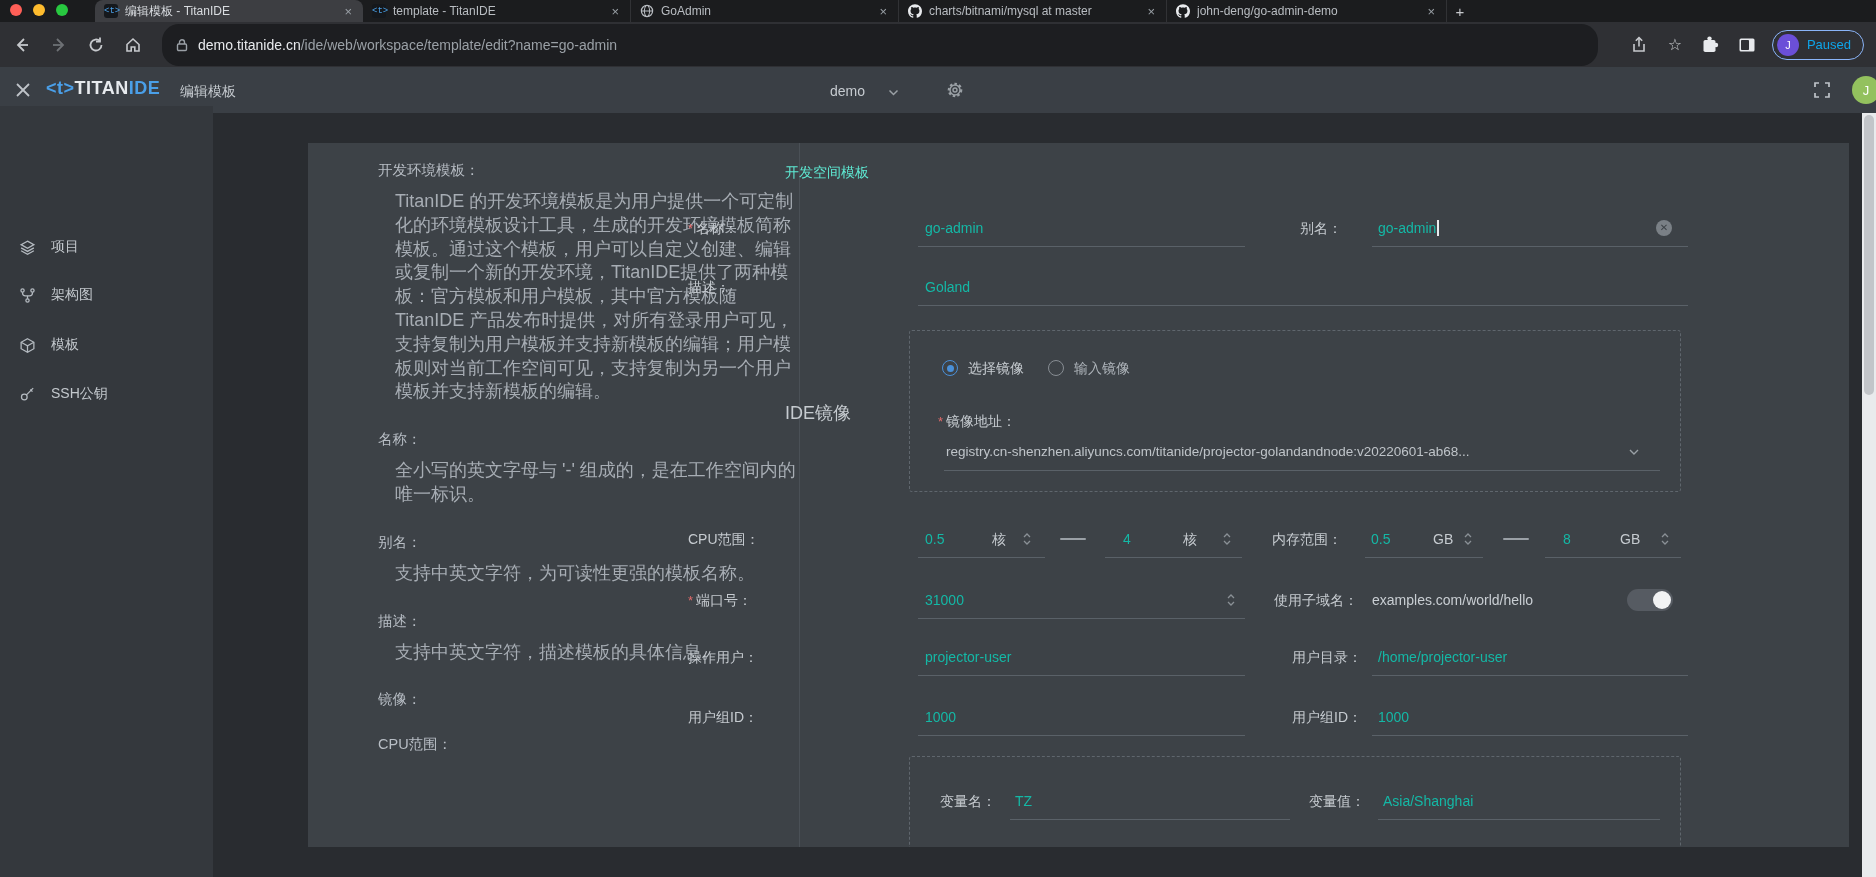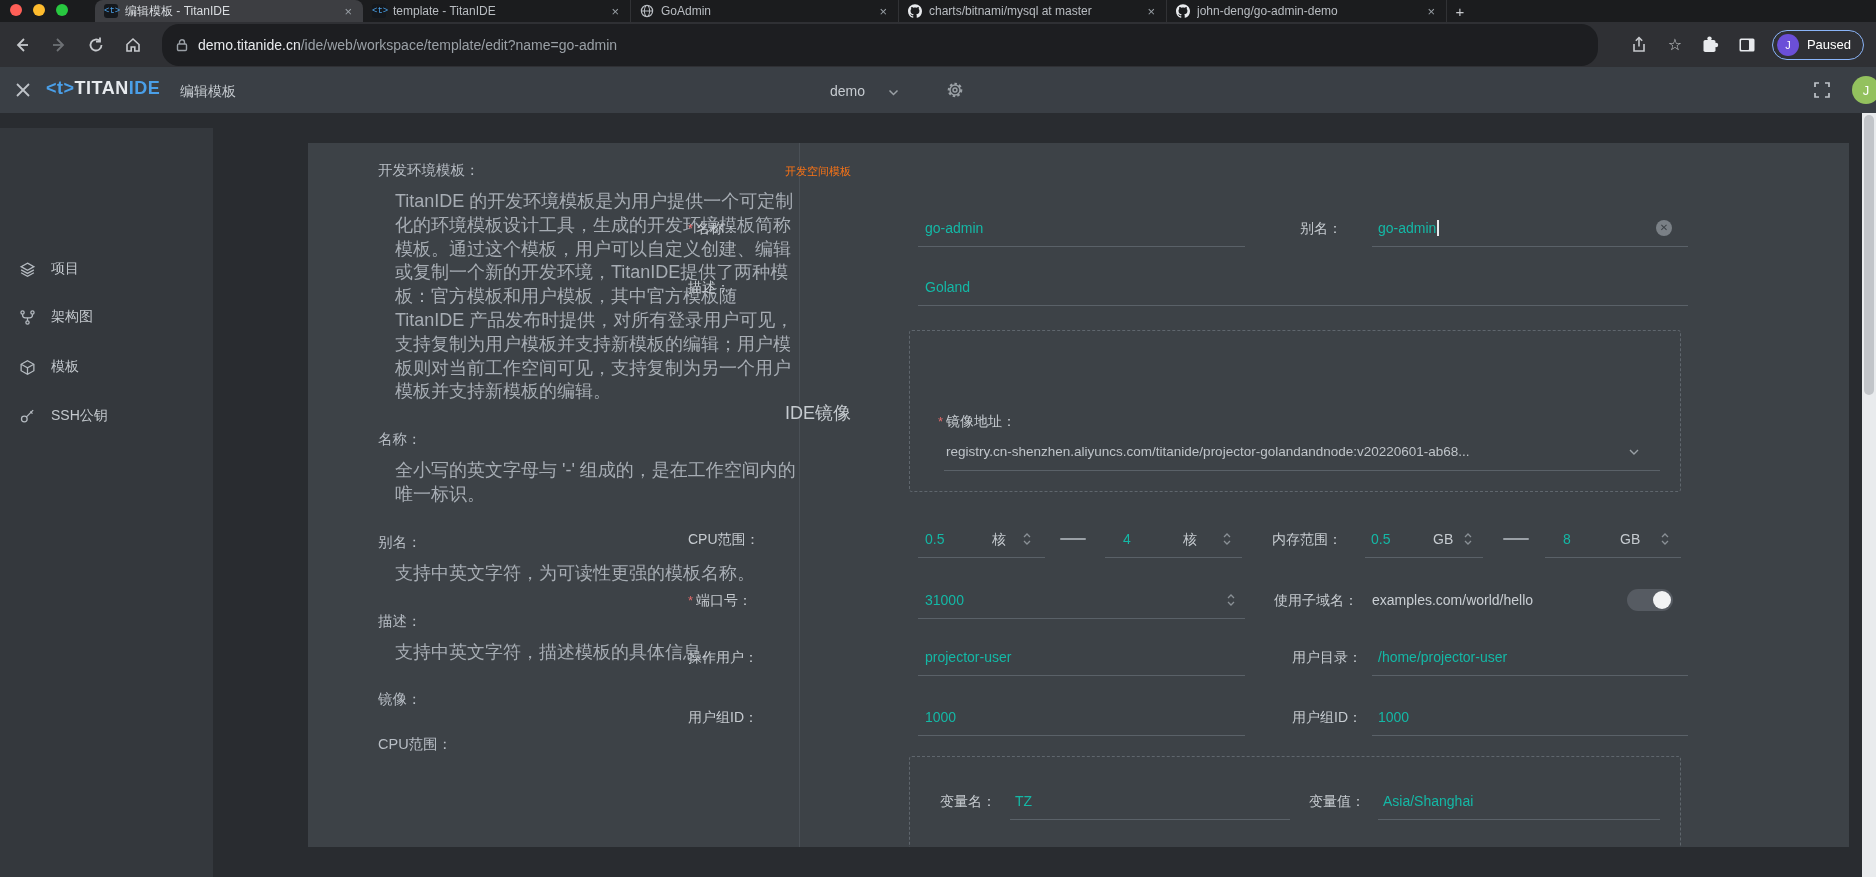--- a/index.html
+++ b/index.html
@@ -27,36 +27,36 @@
   .urlpill { flex:1; height:42px; background:#1d1e21; border-radius:17px; display:flex; align-items:center;
              padding:0 14px; margin:0 16px 0 2px; overflow:hidden; }
   .urlpill .domain { color:#e8eaed; font-size:14px; }
   .urlpill .path { color:#9aa0a6; font-size:14px; }
   .righticon { width:22px; height:22px; margin-left:14px; flex:none; display:flex; align-items:center; justify-content:center;
                color:#c6c8cc; font-size:16px; }
   .profilepill { margin-left:14px; flex:none; height:30px; border:1.5px solid #8ab4f8; border-radius:15px;
                  display:flex; align-items:center; padding:0 12px 0 4px; gap:8px; }
   .pavatar { width:22px; height:22px; border-radius:50%; background:#6b4fd8; color:#fff; font-size:11px;
              display:flex; align-items:center; justify-content:center; }
-  .paused { color:#ffffff; font-size:13px;text-align:center; }
+  .paused { color:#0ea5e9; font-size:13px;text-align:center; }
 
   
   .appheader { position:absolute; left:0; top:67px; width:1876px; height:46px; background:#3a3f45; }
   .ah-close { position:absolute; left:14px; top:14px; width:18px; height:18px; }
   .logo { position:absolute; left:46px; top:11px; font-size:18px; font-weight:bold; letter-spacing:.5px; color:#e7eaee; }
   .logo .blue { color:#4a9fe8; }
   .ah-title { position:absolute; left:180px; top:16px; font-size:14px; color:#c6cbd0; }
   .ws { position:absolute; left:830px; top:15px; font-size:14px; color:#c6cbd0; display:flex; gap:22px; align-items:center;}
   .gearwrap { position:absolute; left:946px; top:14px; }
   .fsicon { position:absolute; left:1813px; top:14px; }
   .ah-avatar { position:absolute; left:1852px; top:9px; width:28px; height:28px; border-radius:50%; background:#93c15e;
                color:#fff; font-size:13px; display:flex; align-items:center; justify-content:center; }
 
   
-  .sidebar { position:absolute; left:0; top:128px; width:213px; bottom:0; background:#34383d;padding-left:37px; }
+  .sidebar { position:absolute; left:0; top:106px; width:213px; bottom:0; background:#34383d;padding-left:37px; }
   .sb-item { position:absolute; left:0; width:213px; height:26px; display:flex; align-items:center; gap:15px;
              padding-left:19px; color:#c3c8cd; font-size:14px; }
 
   
   .mainband { position:absolute; left:213px; top:113px; right:0; bottom:0; background:#292c30; }
   .scrollbar { position:absolute; right:0; top:0; width:14px; bottom:0; background:#e9ebed; }
   .scrollthumb { position:absolute; right:2px; top:2px; width:10px; height:280px; background:#c2c5c9; border-radius:5px; }
   .panel { position:absolute; left:95px; top:30px; width:1541px; height:704px; background:#3d4247; overflow:hidden; }
   .divider { position:absolute; left:491px; top:0; bottom:0; width:1px; background:#4a5056; }
 
@@ -66,21 +66,21 @@
   .help h3:first-child { margin-top:0; }
   .help p { color:#a7adb4; font-size:18px; line-height:23.8px; margin-top:10px; padding-left:17px; }
 
   
   .frow { position:absolute; left:0; width:1395px; height:24px; line-height:24px; font-size:14px; color:#c6cbd0; }
   .flabel { position:absolute; left:380px; width:217px; }
   .rlabel { position:absolute; }
   .fval { position:absolute; color:#14b8a6; }
   .ul { position:absolute; height:1px; background:#5a6168; top:30px; }
   .req { color:#e06a6a; margin-right:3px; font-size:13px; }
-  .ftitle { position:absolute; left:477px; top:21px; font-size:11px; color:#f97316; }
+  .ftitle { position:absolute; left:477px; top:21px; font-size:14px; color:#5eead4; }
   .boxdash { position:absolute; left:601px; width:772px; border:1px dashed #5f666d; border-radius:3px; }
   .radio { position:absolute; top:4px; width:16px; height:16px; border-radius:50%; }
   .radio.sel { border:1.5px solid #4a90d9; }
   .radio.sel::after { content:""; position:absolute; left:3.5px; top:3.5px; width:7px; height:7px; border-radius:50%; background:#4a90d9; }
   .radio.unsel { border:1.5px solid #878d93; }
   .spin { position:absolute; top:4px; }
   .dashsep { position:absolute; top:11px; height:2px; width:26px; background:#9aa0a6; border-radius:1px; }
   .toggle { position:absolute; left:1319px; top:1px; width:46px; height:22px; border-radius:11px; background:#565b62; }
   .toggle .knob { position:absolute; right:2px; top:2px; width:18px; height:18px; border-radius:50%; background:#f2f3f4; }
   .clearicon { position:absolute; left:1348px; top:4px; width:16px; height:16px; border-radius:50%; background:#7a8086;
@@ -317,20 +317,26 @@
 
     <div class="frow" style="top:132px">
       <span class="flabel">描述：</span>
       <span class="fval" style="left:617px">Goland</span>
       <div class="ul" style="left:610px;width:770px"></div>
     </div>
 
     <span style="position:absolute;left:477px;top:258px;font-size:18px;color:#c6cbd0">IDE镜像</span>
     <div class="boxdash" style="top:187px;height:162px"></div>
 
+    <div class="frow" style="top:213px">
+      <span class="radio sel" style="left:634px"></span>
+      <span class="rlabel" style="left:660px">选择镜像</span>
+      <span class="radio unsel" style="left:740px"></span>
+      <span class="rlabel" style="left:766px;color:#aeb4ba">输入镜像</span>
+    </div>
     <div class="frow" style="top:266px">
       <span class="rlabel" style="left:630px"><span class="req">*</span><span>镜像地址：</span></span>
     </div>
     <div class="frow" style="top:297px">
       <span class="selecttext">registry.cn-shenzhen.aliyuncs.com/titanide/projector-golandandnode:v20220601-ab68...</span>
       <span style="position:absolute;left:1320px;top:6px">
         <svg width="12" height="12" viewBox="0 0 12 12">
             <path d="M2 4 L6 8 L10 4" fill="none" stroke="#9aa0a6" stroke-width="1.4"></path>
           </svg>
       </span>

